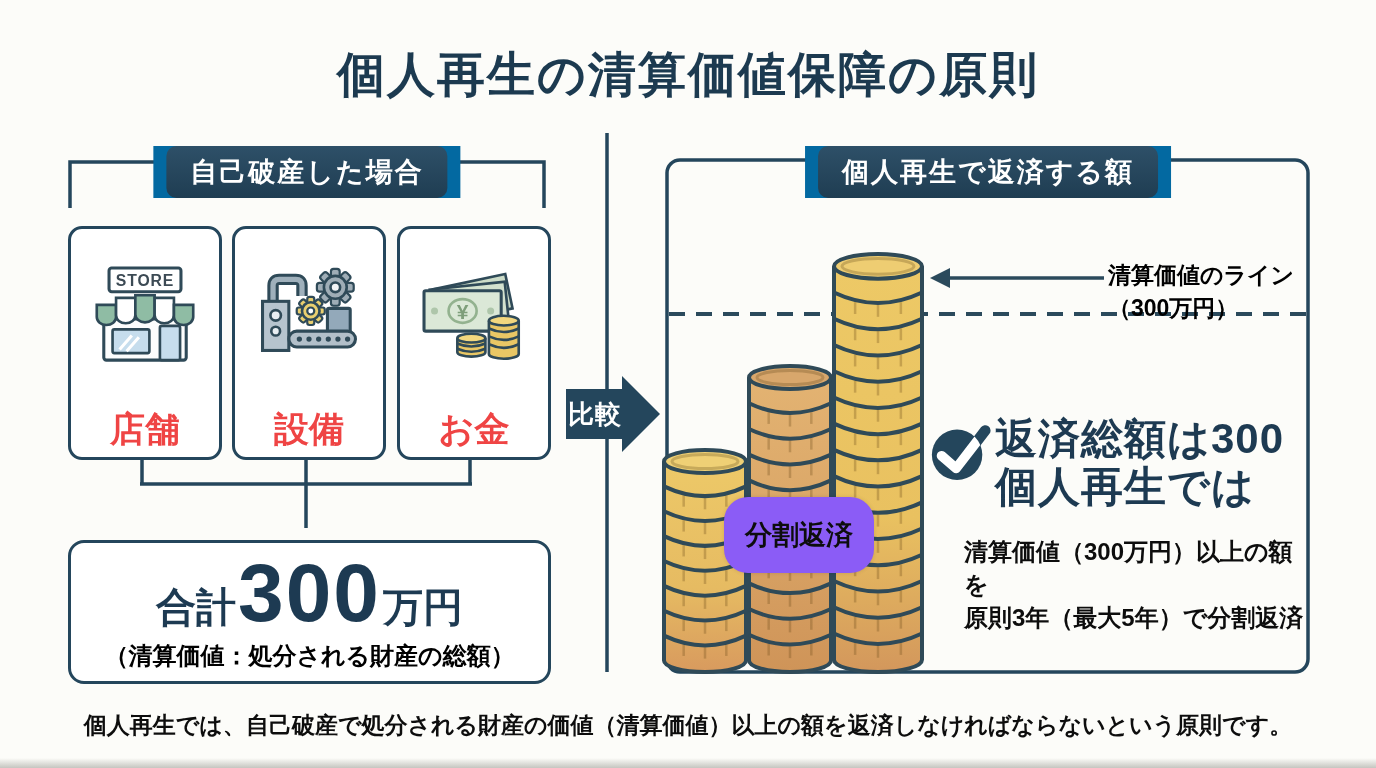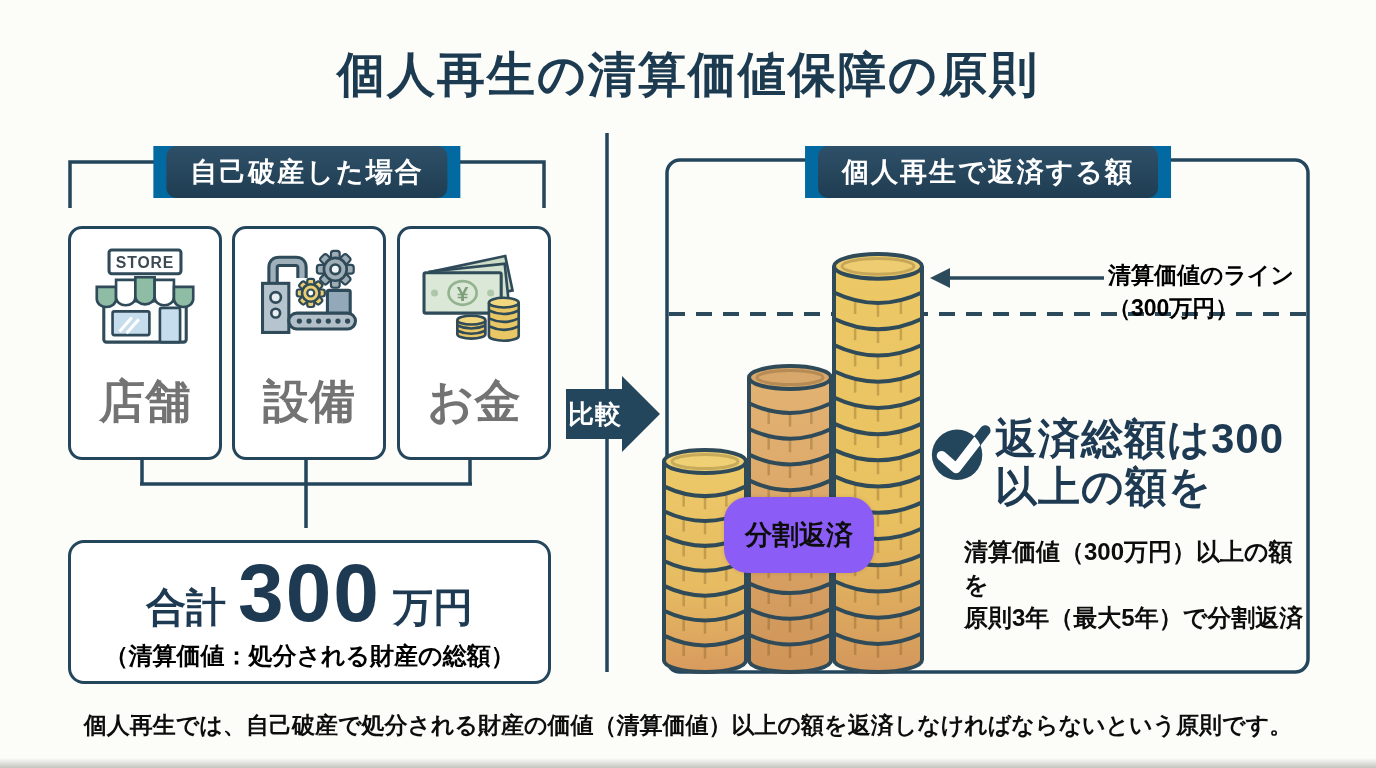--- a/index.html
+++ b/index.html
@@ -24,27 +24,27 @@
     background:linear-gradient(180deg,#2e5068,#1f3d52);
     color:#fff;font-size:27px;font-weight:700;letter-spacing:2px;
     padding:8px 24px;border-radius:10px;white-space:nowrap;
   }
   .card{
     z-index:2;width:148px;height:228px;background:#fff;
     border:3.5px solid #24465c;border-radius:14px;
     display:flex;flex-direction:column;align-items:center;
   }
   .card .icon-slot{flex:1;display:flex;align-items:center;justify-content:center;padding-top:0;}
-  .card .card-label{font-size:46px;font-weight:800;color:#737373;padding-bottom:24px;}
+  .card .card-label{font-size:35px;font-weight:800;color:#ef4444;padding-bottom:4px;}
   .total-box{
     z-index:2;left:68px;top:527px;width:477px;height:138px;background:#fff;
     border:3.5px solid #24465c;border-radius:16px;
     display:flex;flex-direction:column;align-items:center;justify-content:center;
   }
-  .total-row{display:flex;align-items:baseline;gap:12px;color:#1d3a52;font-weight:800;line-height:1;}
+  .total-row{display:flex;align-items:baseline;gap:2px;color:#1d3a52;font-weight:800;line-height:1;}
   .total-prefix,.total-unit{font-size:40px;}
   .total-amount{font-size:82px;letter-spacing:2px;}
   .total-note{font-size:24px;font-weight:700;color:#000000;margin-top:6px;}
   .compare{z-index:3;left:566px;top:363px;width:96px;height:76px;}
   .compare .compare-label{
     position:absolute;left:0;top:0;width:58px;height:76px;
     display:flex;align-items:center;justify-content:center;
     color:#fff;font-size:26px;font-weight:700;letter-spacing:1px;
   }
   .line-label{z-index:3;left:1108px;top:246px;font-size:23px;font-weight:700;line-height:33px;color:#000000;}
@@ -376,21 +376,21 @@
         </defs>
       <path d="M14,40 L29,53 L59,14" stroke="#fcfcf9" stroke-width="17" fill="none" stroke-linecap="round" stroke-linejoin="round"></path>
       <path d="M14,40 L29,53 L59,14" stroke="#24465c" stroke-width="11" fill="none" stroke-linecap="round" stroke-linejoin="round"></path>
       <circle cx="30" cy="39" r="26" fill="#24465c"></circle>
       <path d="M14,40 L29,53 L59,14" stroke="#fff" stroke-width="10" fill="none" stroke-linecap="round" stroke-linejoin="round" clip-path="url(#ckclip)"></path>
     </svg>
   </div>
 
   <div class="abs headline">
     <div>返済総額は300</div>
-    <div>以上の額を</div>
+    <div>個人再生では</div>
   </div>
 
   <div class="abs detail">
     <div>清算価値（300万円）以上の額を</div>
     <div>原則3年（最大5年）で分割返済</div>
   </div>
 
   <div class="abs footer">個人再生では、自己破産で処分される財産の価値（清算価値）以上の額を返済しなければならないという原則です。</div>
 
   <div class="abs bottom-shade"></div>

